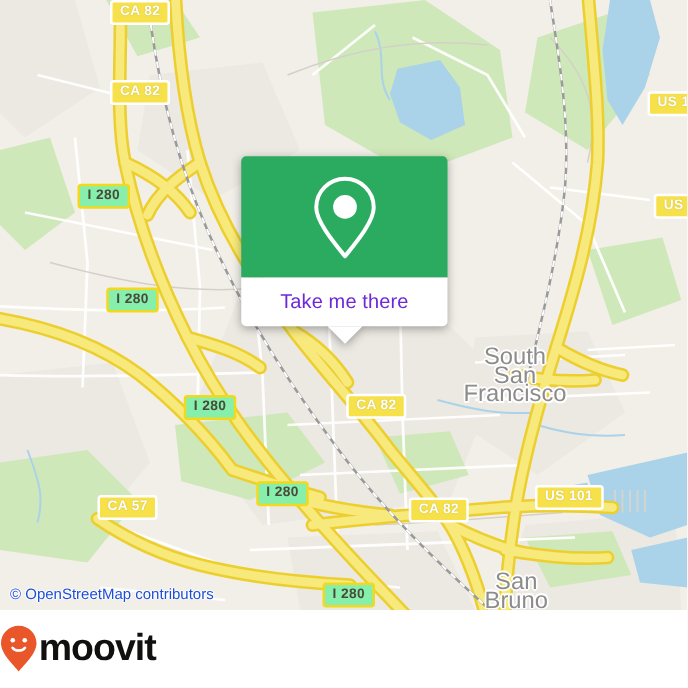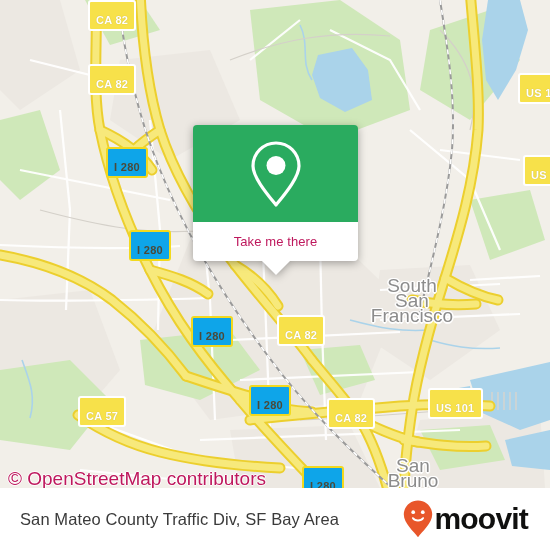--- a/index.html
+++ b/index.html
@@ -47,51 +47,50 @@
     pointer-events: none;
   }
 
   
   .shield {
     position: absolute;
     font-family: "Liberation Sans", sans-serif;
     font-size: 11px;
     font-weight: bold;
     line-height: 13px;
-    padding: 12px 6px 2px 6px;
+    padding: 1px 6px 2px 6px;
     border-radius: 3px;
     white-space: nowrap;
     letter-spacing: .3px;
   }
   .shield.state {
     background: #f7e14a;
     border: 2px solid #ffffff;
     color: #ffffff;
     text-shadow: 0 0 1px rgba(0,0,0,.25);
   }
   .shield.interstate {
-    background: #0ea5e9;
+    background: #86efac;
     border: 2px solid #f2d91e;
     color: #4a4a3a;
-    margin-left: 44px;
   }
   .shield.us {
     background: #f7e14a;
     border: 2px solid #ffffff;
     color: #ffffff;
     text-shadow: 0 0 1px rgba(0,0,0,.25);
   }
 
   
   .attribution {
     position: absolute;
     left: 8px;
     top: 468px;
-    font-size: 19px;
-    color: #be185d;
+    font-size: 12px;
+    color: #1d4ed8;
     font-family: "Liberation Sans", sans-serif;
     text-shadow:
       1px 0 0 rgba(255,255,255,.85), -1px 0 0 rgba(255,255,255,.85),
       0 1px 0 rgba(255,255,255,.85), 0 -1px 0 rgba(255,255,255,.85);
     z-index: 30;
   }
 
   
   .popup {
     position: absolute;
@@ -111,22 +110,22 @@
   }
   .popup-body {
     height: 39px;
     background: #ffffff;
     border-radius: 0 0 4px 4px;
     display: flex;
     align-items: center;
     justify-content: center;
   }
   .popup-label {
-    color: #be185d;
-    font-size: 13px;
+    color: #6d28d9;
+    font-size: 16px;
     font-family: "Liberation Sans", sans-serif;
     letter-spacing: .1px;
   }
   .popup-tail {
     position: absolute;
     left: 50%;
     top: 136px;
     margin-left: -14px;
     width: 0; height: 0;
     border-left: 14px solid transparent;
@@ -344,21 +343,20 @@
       <div class="popup-body">
         <span class="popup-label">Take me there</span>
       </div>
       <div class="popup-tail"></div>
     </div>
 
     <div class="attribution">© OpenStreetMap contributors</div>
   </div>
 
   <div class="footer">
-    <div class="footer-title">San Mateo County Traffic Div, SF Bay Area</div>
     <div class="brand">
       <svg width="30" height="38" viewBox="0 0 30 38">
         <path d="M15 0.5 C7 0.5 0.8 6.8 0.8 14.6 C0.8 23.2 11 32 15 37.2 C19 32 29.2 23.2 29.2 14.6 C29.2 6.8 23 0.5 15 0.5 Z" fill="#e8562a"></path>
         <circle cx="10.2" cy="12.2" r="1.85" fill="#ffffff"></circle>
         <circle cx="19.8" cy="12.2" r="1.85" fill="#ffffff"></circle>
         <path d="M10 18.2 C12 21.2 18 21.2 20 18.2" fill="none" stroke="#ffffff" stroke-width="2" stroke-linecap="round"></path>
       </svg>
       <span class="brand-word">moovit</span>
     </div>
   </div>

